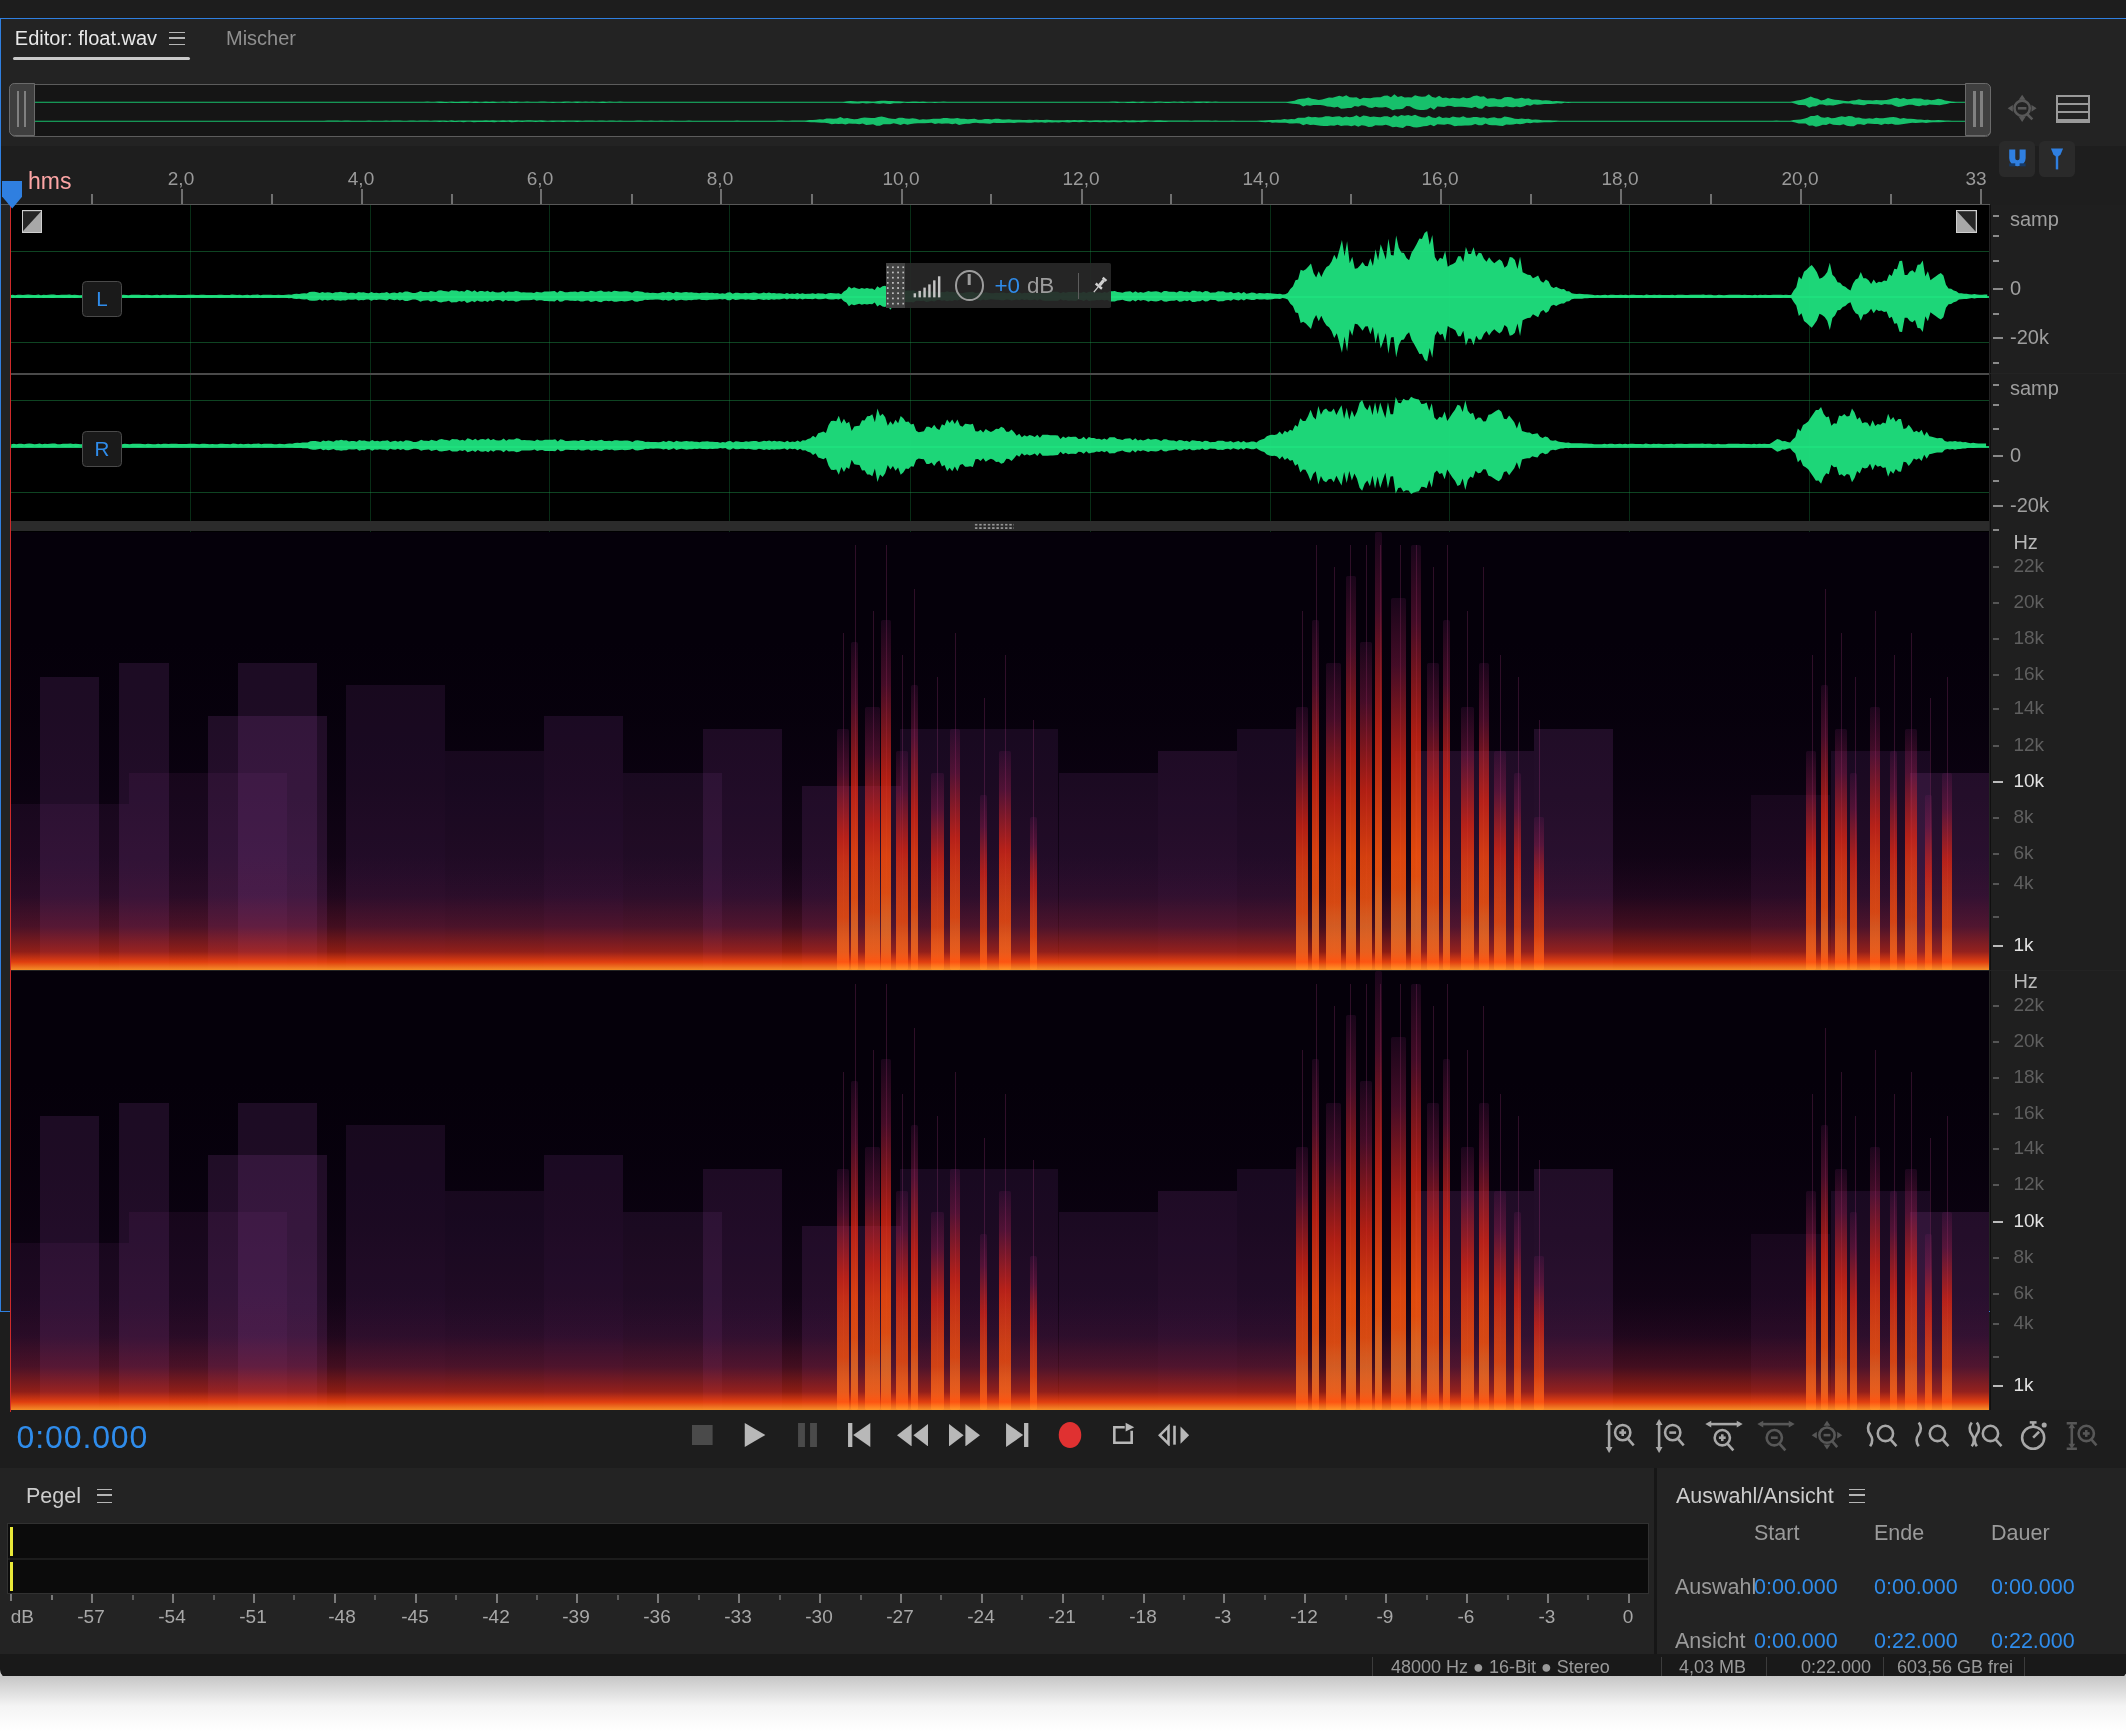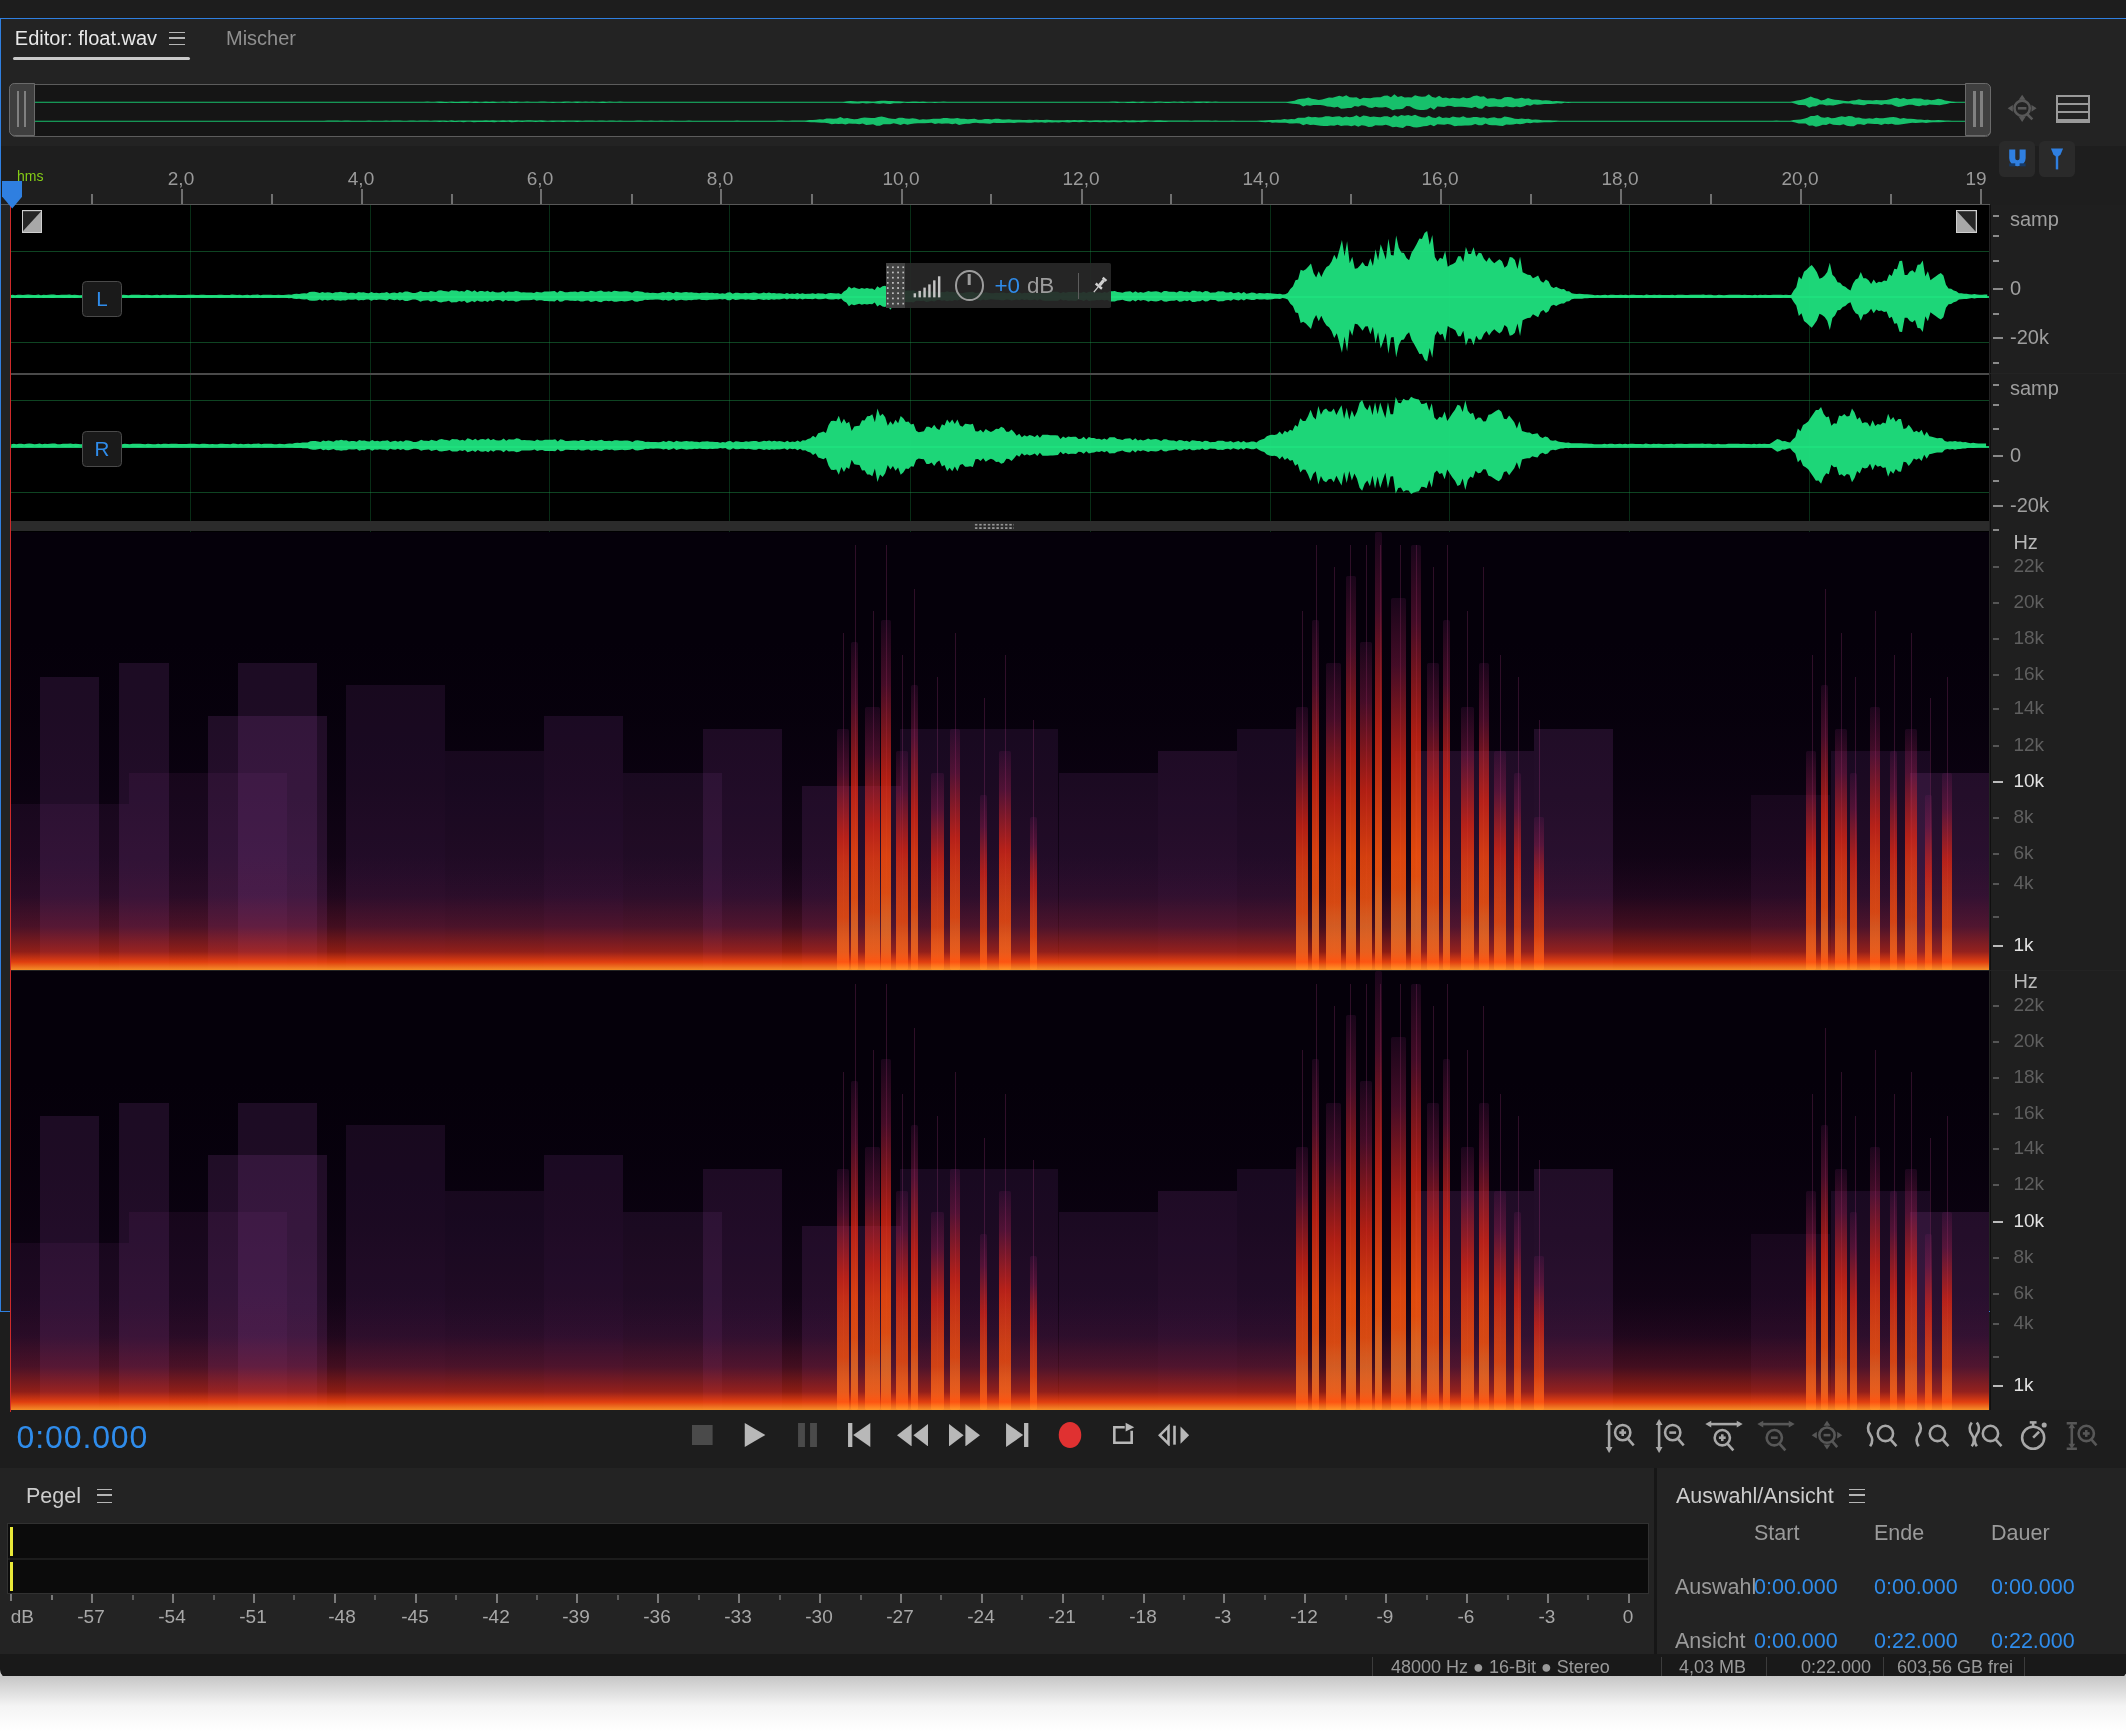--- a/index.html
+++ b/index.html
@@ -32,21 +32,21 @@
   .nav-handle.left{left:-1.7px;border-radius:5.2px 0 0 5.2px;}
   .nav-handle.right{right:-1.7px;border-radius:0 5.2px 5.2px 0;}
   .nav-handle i{position:absolute;top:6.9px;width:2.6px;height:36px;background:#808080;}
   .nav-handle i:nth-child(1){left:6.9px;}.nav-handle i:nth-child(2){left:13.8px;}
   .nav-reset-icon{position:absolute;left:2005px;top:74px;opacity:.45;}
   .layers-icon{position:absolute;left:2055px;top:76px;width:34px;height:27.5px;border:2.6px solid #9a9a9a;box-sizing:border-box;}
   .layers-icon i{display:block;height:6px;border-bottom:2.6px solid #9a9a9a;}
 
   
   .ruler{position:absolute;left:0;top:127px;width:2127px;height:59px;background:#1e1e1e;}
-  .ruler-unit{position:absolute;left:16px;top:22.4px;color:#84cc16;font-size:14px;}
+  .ruler-unit{position:absolute;left:27px;top:22.4px;color:#fca5a5;font-size:23px;}
   .ruler-label{position:absolute;top:22.4px;color:#9a9a9a;font-size:19px;transform:translateX(-50%);}
   .tick{position:absolute;background:#6f6f6f;width:1.7px;}
   .tick.major{top:43px;height:15.5px;}
   .tick.minor{top:48px;height:10.3px;}
   .ruler-base{position:absolute;left:0;top:58px;width:1989px;height:0.9px;background:#585858;}
   .snap-btn{position:absolute;top:122px;width:36px;height:36px;background:#2a2a2a;border-radius:5.2px;display:flex;align-items:center;justify-content:center;}
   .playhead-cap{position:absolute;left:0.9px;top:162px;width:20.6px;height:27.5px;background:#2f7fe0;clip-path:polygon(0 0,100% 0,100% 55%,50% 100%,0 55%);z-index:30;}
   .playhead-line{position:absolute;left:8.6px;top:186px;width:1.7px;height:1207px;background:#cf2a2a;z-index:25;}
 
   
@@ -193,21 +193,21 @@
           <div class="tick major" style="left:1439px"></div>
           <div class="ruler-label" style="left:1439px">16,0</div>
           <div class="tick minor" style="left:1529px"></div>
           <div class="tick major" style="left:1619px"></div>
           <div class="ruler-label" style="left:1619px">18,0</div>
           <div class="tick minor" style="left:1709px"></div>
           <div class="tick major" style="left:1799px"></div>
           <div class="ruler-label" style="left:1799px">20,0</div>
           <div class="tick minor" style="left:1889px"></div>
           <div class="tick major" style="left:1979px"></div>
-          <div class="ruler-label" style="left:1975px">19</div>
+          <div class="ruler-label" style="left:1975px">33</div>
         </div>
       <div class="ruler-base"></div>
     </div>
     <div class="snap-btn" style="left:1998px">
       <svg width="26" height="26" viewBox="0 0 30 30">
         <path d="M6 4 h7 v10 a2.5 2.5 0 0 0 5 0 V4 h7 v10 a9.5 9.5 0 0 1 -19 0 Z" fill="#2f7fe0"></path>
         <rect x="6" y="20" width="7" height="3.5" fill="#173a66"></rect>
           <rect x="18" y="20" width="7" height="3.5" fill="#173a66"></rect>
       </svg>
     </div>

